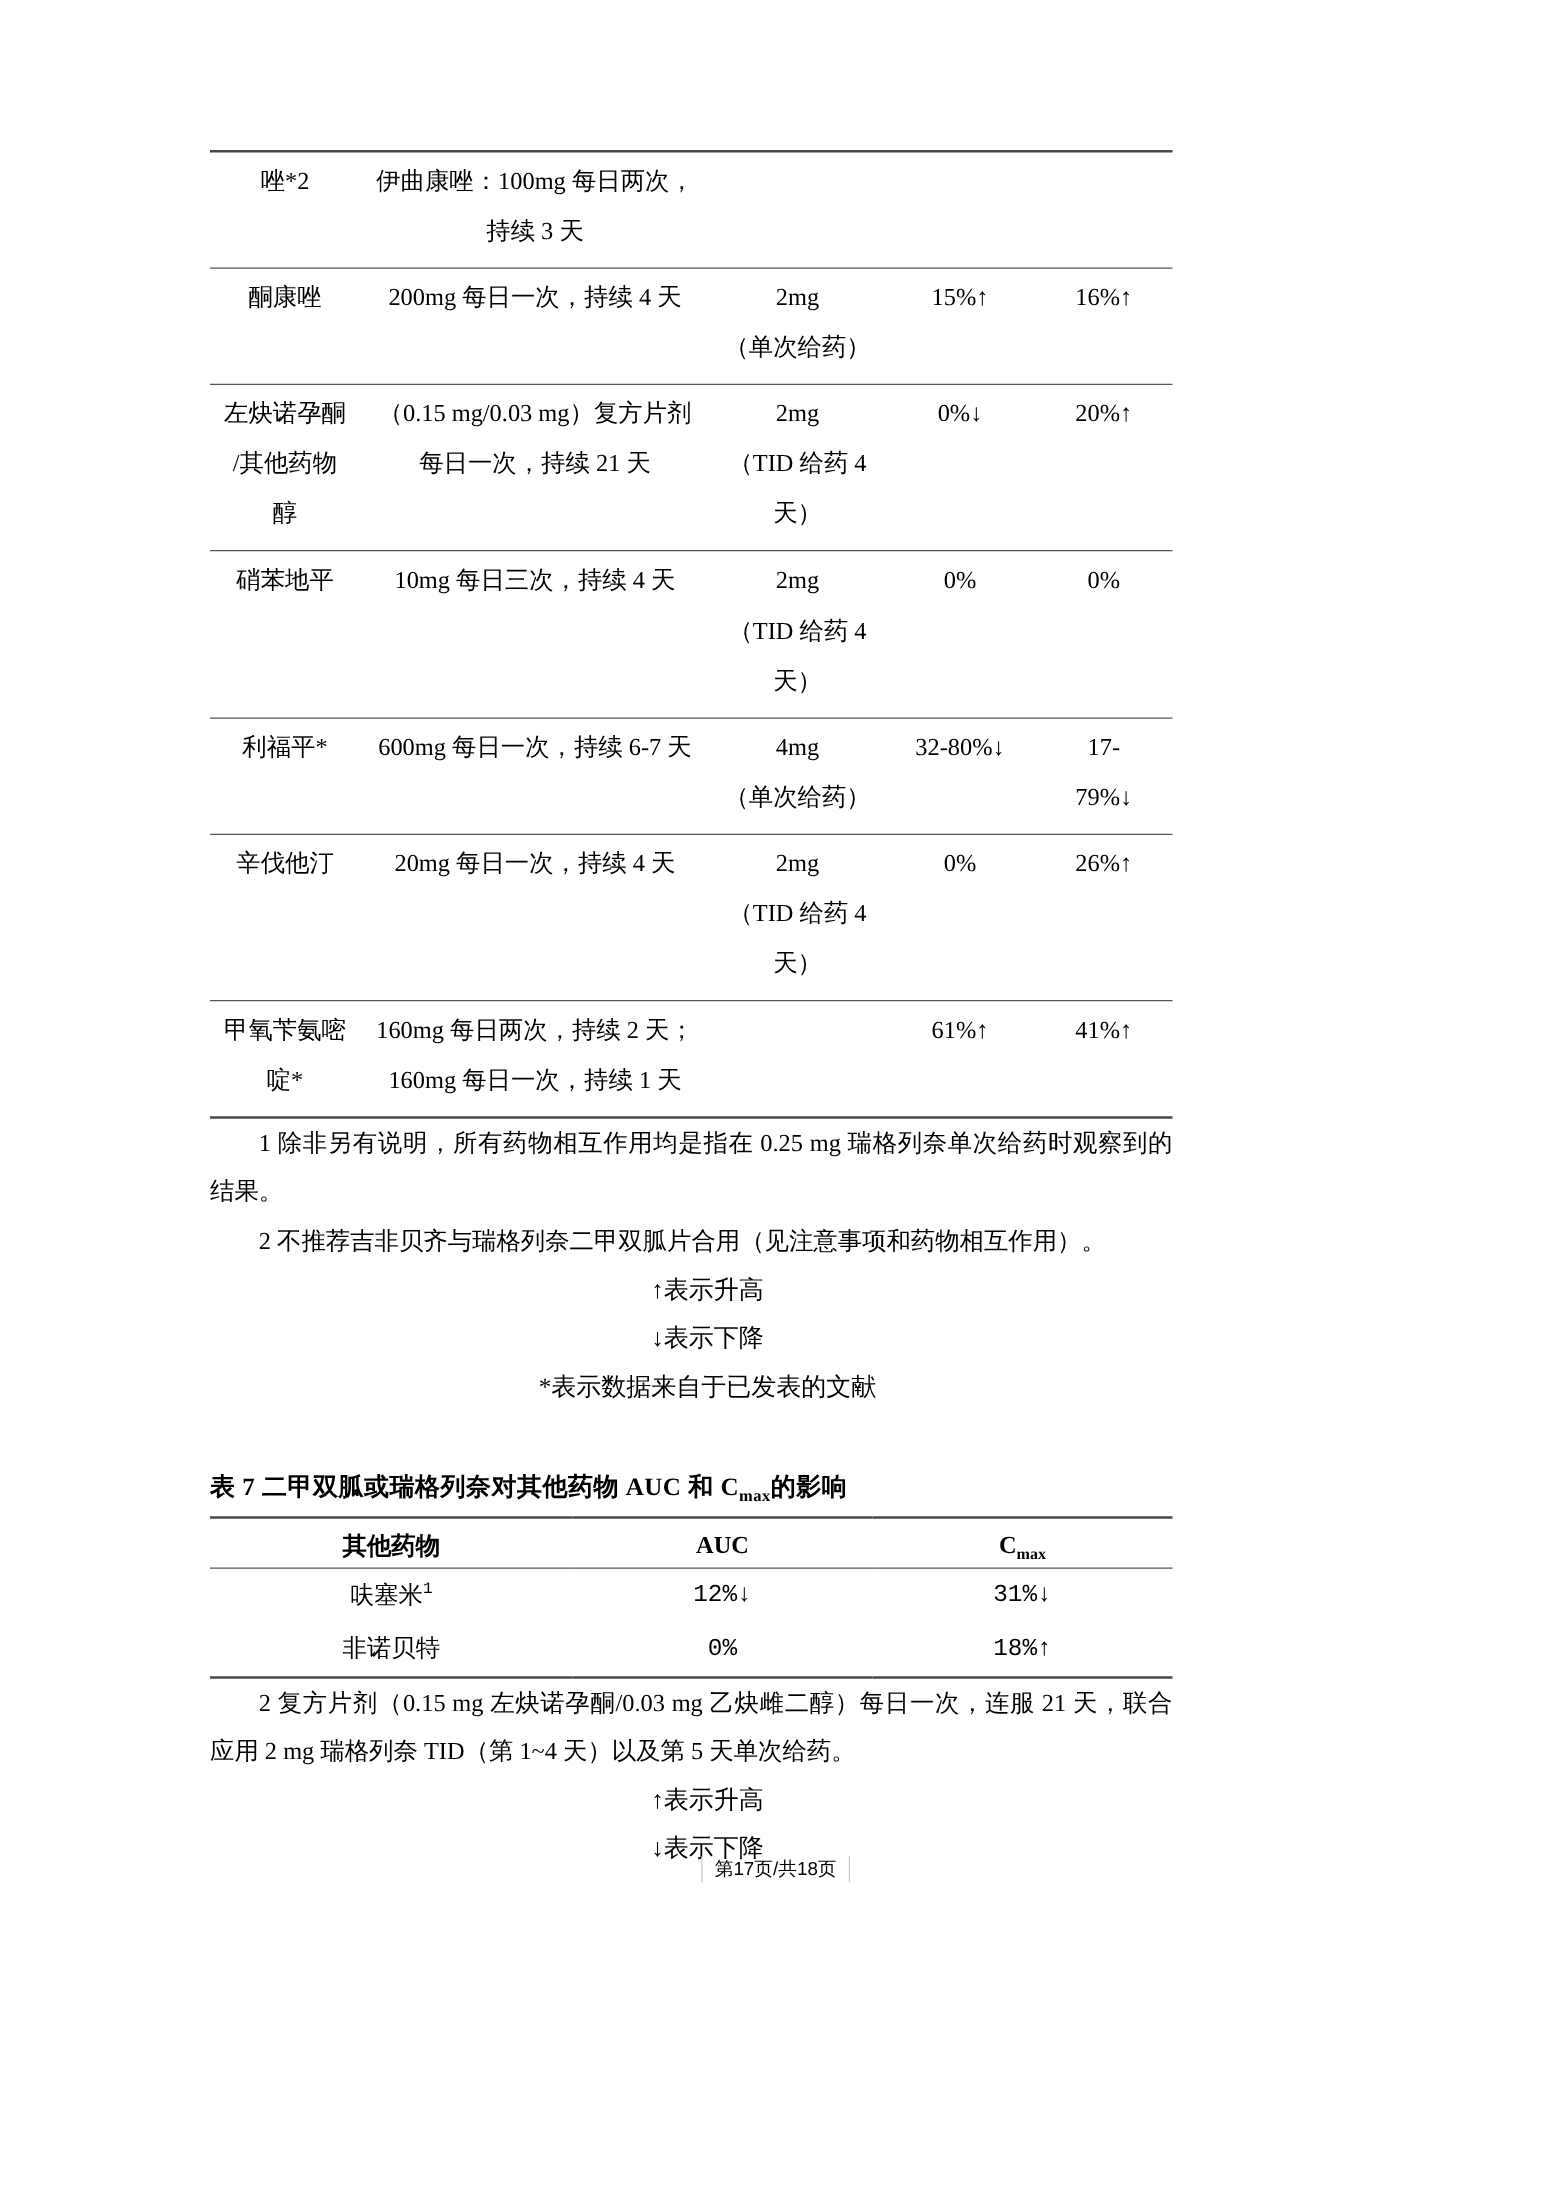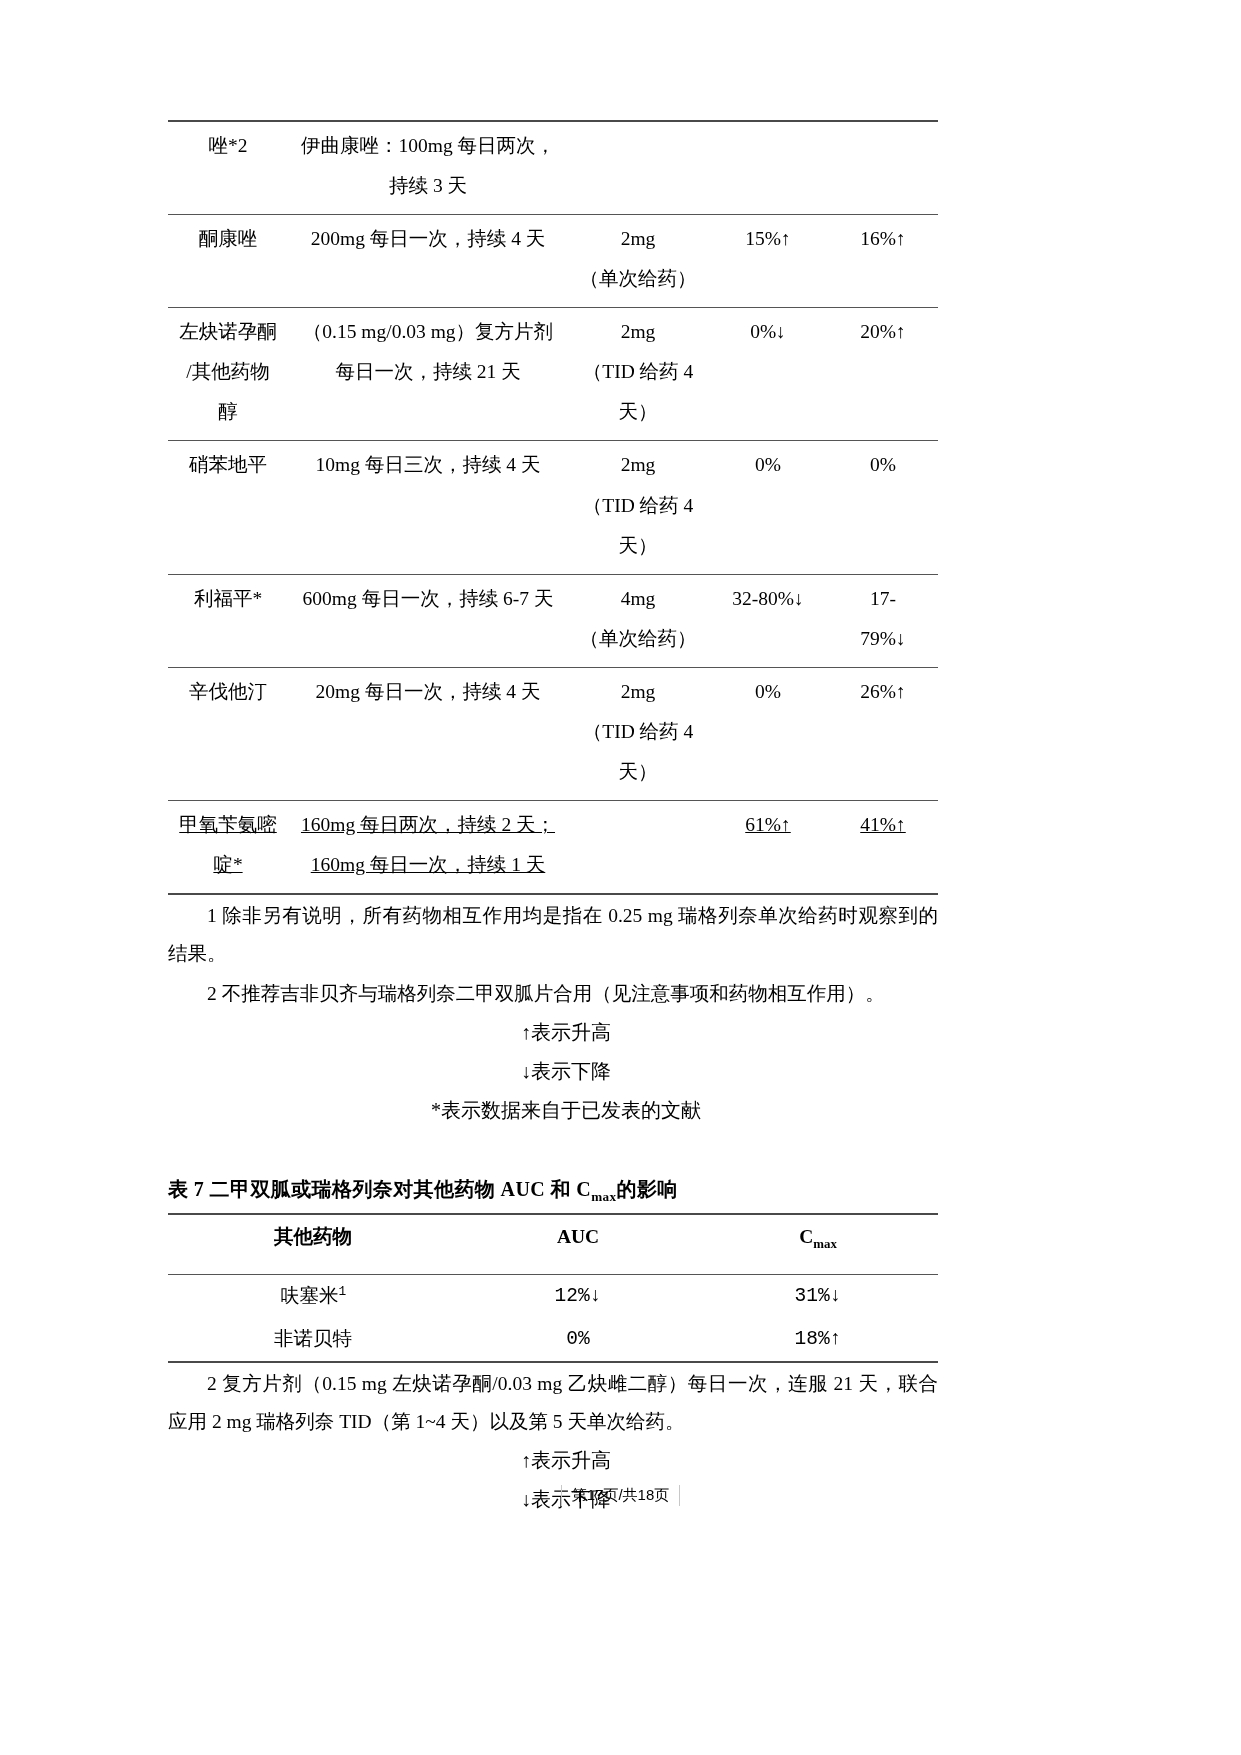--- a/index.html
+++ b/index.html
@@ -38,21 +38,21 @@
   table.doc-table td, table.doc-table th {
     padding: 6px 2px 10px 2px;
     vertical-align: top;
     text-align: center;
     font-size: 19.5px;
     line-height: 1.85;
     font-weight: normal;
   }
   .rule-top td { border-top: 2.2px solid #4a4a4a; }
   .rule-thin td { border-top: 1.4px solid #555; }
-  .rule-bottom td { border-bottom: 2.2px solid #4a4a4a; text-decoration: underline; }
+  .rule-bottom td { border-bottom: 2.2px solid #4a4a4a; }
 
   
   .c1 { width: 120px; }
   .c2 { width: 280px; }
   .c3 { width: 140px; }
   .c4 { width: 120px; }
   .c5 { width: 110px; }
 
   .cell-lines div { white-space: nowrap; }
   .cell-lines div + div { margin-top: 4px; }
@@ -93,21 +93,21 @@
     letter-spacing: 0.4px;
   }
   table.t7 {
     border-collapse: collapse;
     width: 770px;
     table-layout: fixed;
   }
   table.t7 th {
     font-weight: bold;
     font-size: 19.5px;
-    padding: 8px 0 24px 0;
+    padding: 8px 0 4px 0;
     text-align: center;
   }
   table.t7 td {
     font-size: 19.5px;
     padding: 7px 0 9px 0;
     text-align: center;
     font-family: Liberation Mono, monospace;
   }
   .t7c1 { width: 290px; }
   .t7c2 { width: 240px; }

